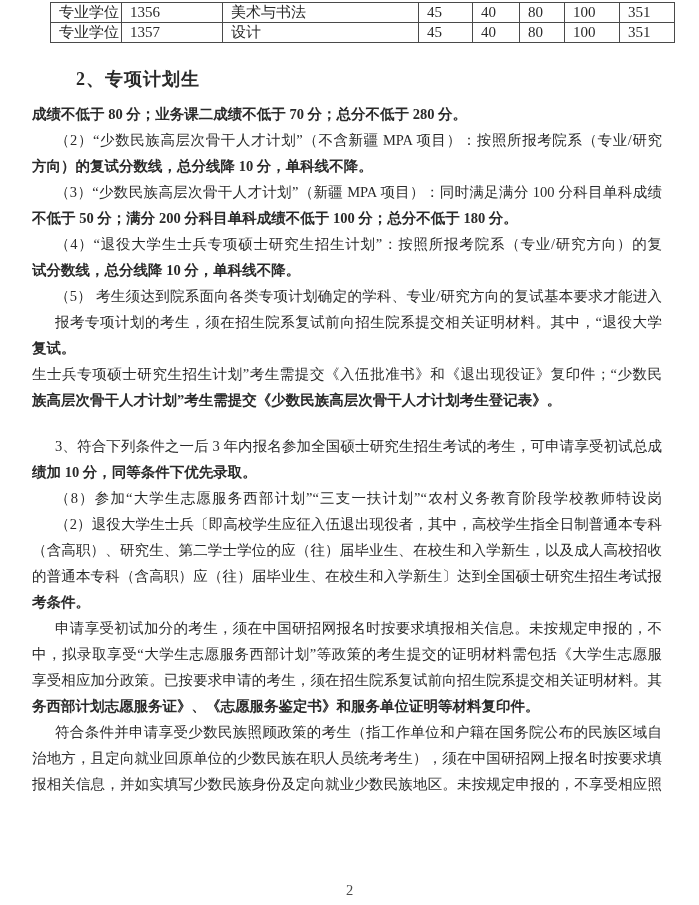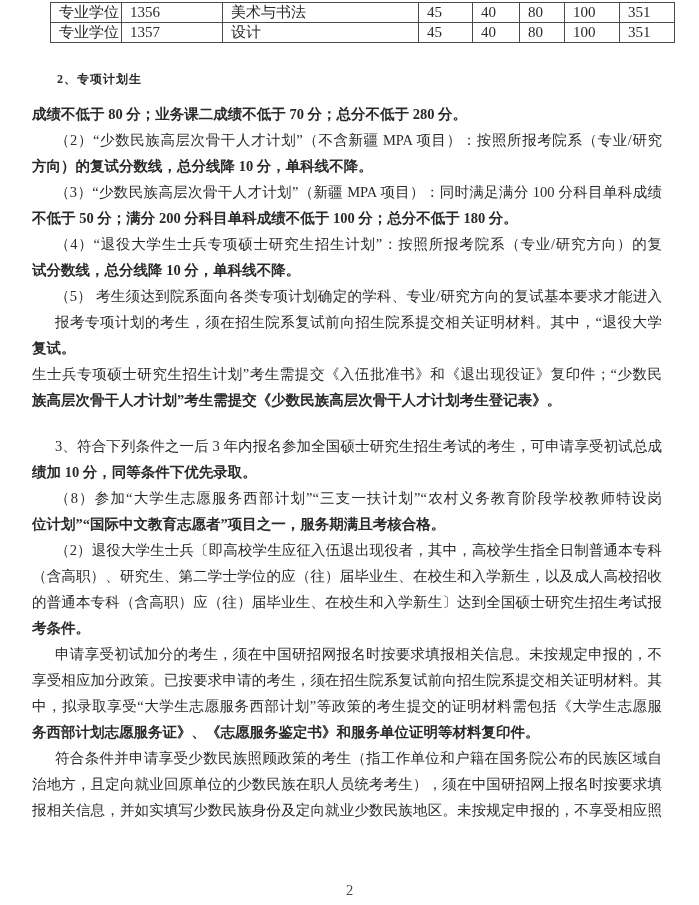--- a/index.html
+++ b/index.html
@@ -21,22 +21,22 @@
   .score-table td {
     border: 1px solid #4a4a4a;
     font-size: 15px;
     line-height: 19px;
     height: 19px;
     padding: 0 2px 0 8px;
     white-space: nowrap;
     overflow: hidden;
   }
   .heading {
-    margin: 26px 0 0 57px;
-    font-size: 12px;
+    margin: 26px 0 0 76px;
+    font-size: 18px;
     font-weight: 700;
     line-height: 20px;
     letter-spacing: 1px;
   }
   .body-text {
     margin: 12px 0 0 32px;
     width: 630px;
   }
   .line {
     height: 26px;
@@ -111,28 +111,27 @@
     <div class="line end">试分数线，总分线降 10 分，单科线不降。</div>
     <div class="line indent">（5） 考生须达到院系面向各类专项计划确定的学科、专业/研究方向的复试基本要求才能进入</div>
     <div class="line indent">报考专项计划的考生，须在招生院系复试前向招生院系提交相关证明材料。其中，“退役大学</div>
     <div class="line end">复试。</div>
     <div class="line">生士兵专项硕士研究生招生计划”考生需提交《入伍批准书》和《退出现役证》复印件；“少数民</div>
     <div class="line end">族高层次骨干人才计划”考生需提交《少数民族高层次骨干人才计划考生登记表》。</div>
     <div class="blank-line"></div>
     <div class="line indent">3、符合下列条件之一后 3 年内报名参加全国硕士研究生招生考试的考生，可申请享受初试总成</div>
     <div class="line end">绩加 10 分，同等条件下优先录取。</div>
     <div class="line indent">（8）参加“大学生志愿服务西部计划”“三支一扶计划”“农村义务教育阶段学校教师特设岗</div>
-    <div class="line end">位计划”“国际中文教育志愿者”项目之一，服务期满且考核合格。</div>
     <div class="line indent">（2）退役大学生士兵〔即高校学生应征入伍退出现役者，其中，高校学生指全日制普通本专科</div>
     <div class="line">（含高职）、研究生、第二学士学位的应（往）届毕业生、在校生和入学新生，以及成人高校招收</div>
     <div class="line">的普通本专科（含高职）应（往）届毕业生、在校生和入学新生〕达到全国硕士研究生招生考试报</div>
     <div class="line end">考条件。</div>
     <div class="line indent">申请享受初试加分的考生，须在中国研招网报名时按要求填报相关信息。未按规定申报的，不</div>
+    <div class="line">中，拟录取享受“大学生志愿服务西部计划”等政策的考生提交的证明材料需包括《大学生志愿服</div>
     <div class="line">享受相应加分政策。已按要求申请的考生，须在招生院系复试前向招生院系提交相关证明材料。其</div>
-    <div class="line">中，拟录取享受“大学生志愿服务西部计划”等政策的考生提交的证明材料需包括《大学生志愿服</div>
     <div class="line end">务西部计划志愿服务证》、《志愿服务鉴定书》和服务单位证明等材料复印件。</div>
     <div class="line indent">符合条件并申请享受少数民族照顾政策的考生（指工作单位和户籍在国务院公布的民族区域自</div>
     <div class="line">治地方，且定向就业回原单位的少数民族在职人员统考考生），须在中国研招网上报名时按要求填</div>
     <div class="line">报相关信息，并如实填写少数民族身份及定向就业少数民族地区。未按规定申报的，不享受相应照</div>
   </div>
 
   <div class="page-number">2</div>
 
 </div>
 

